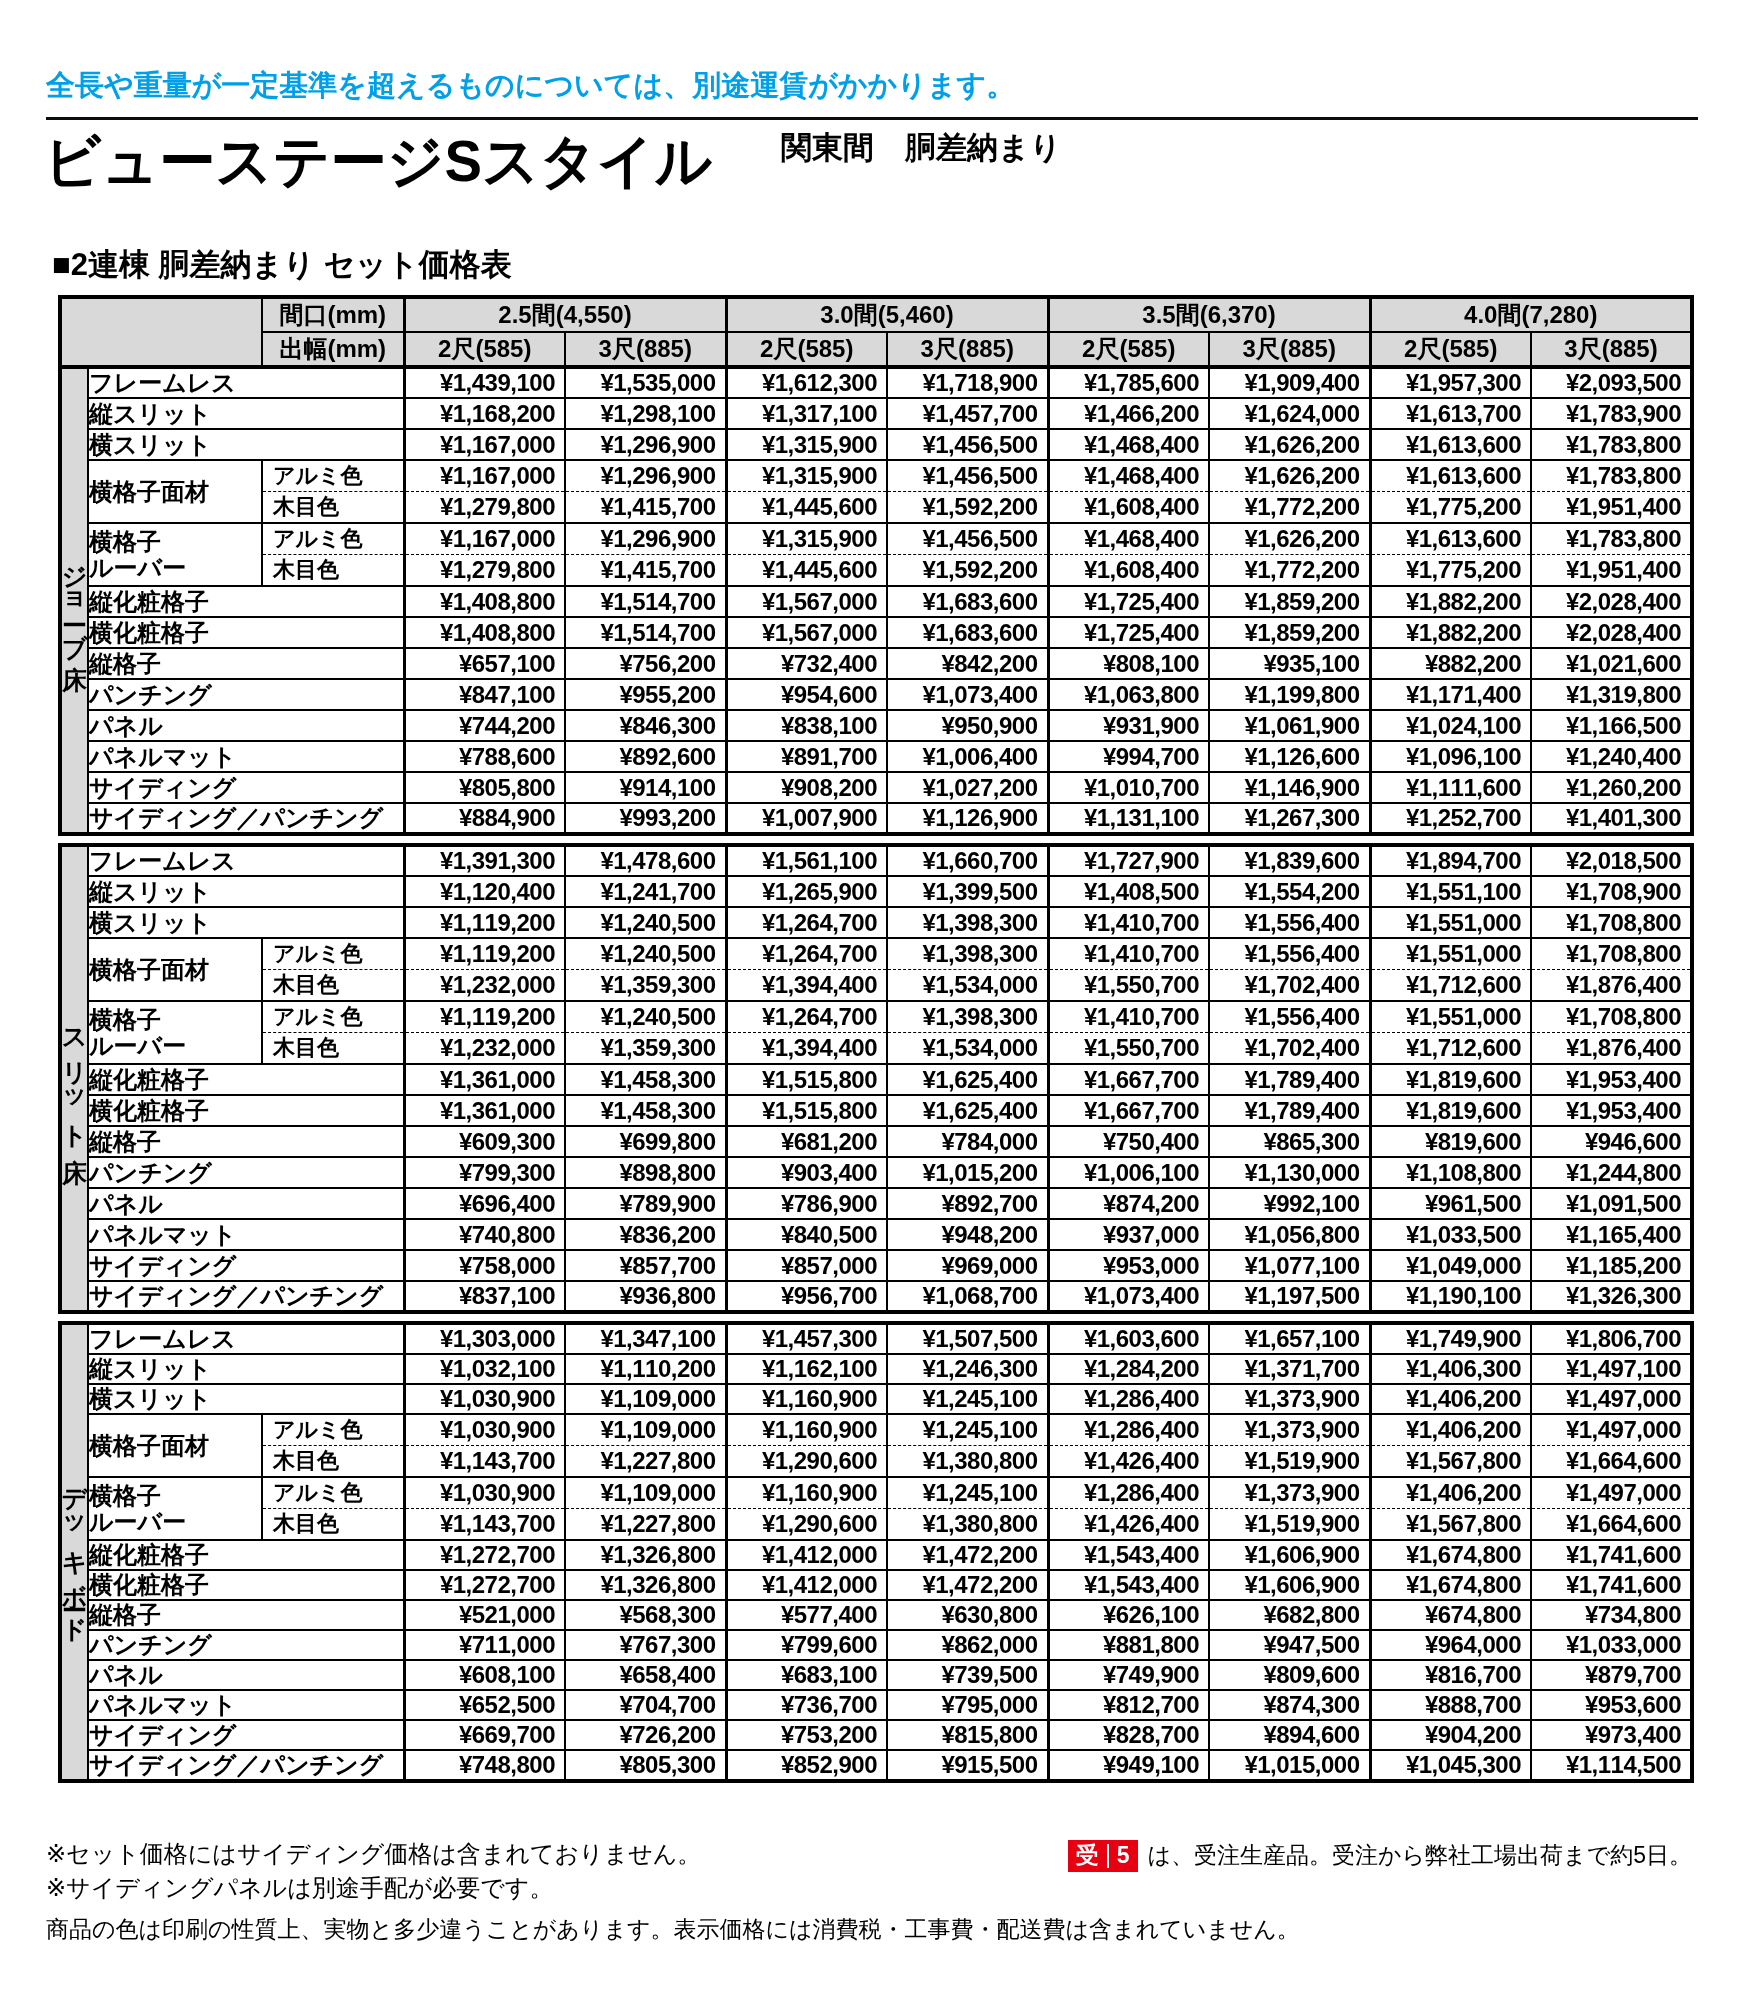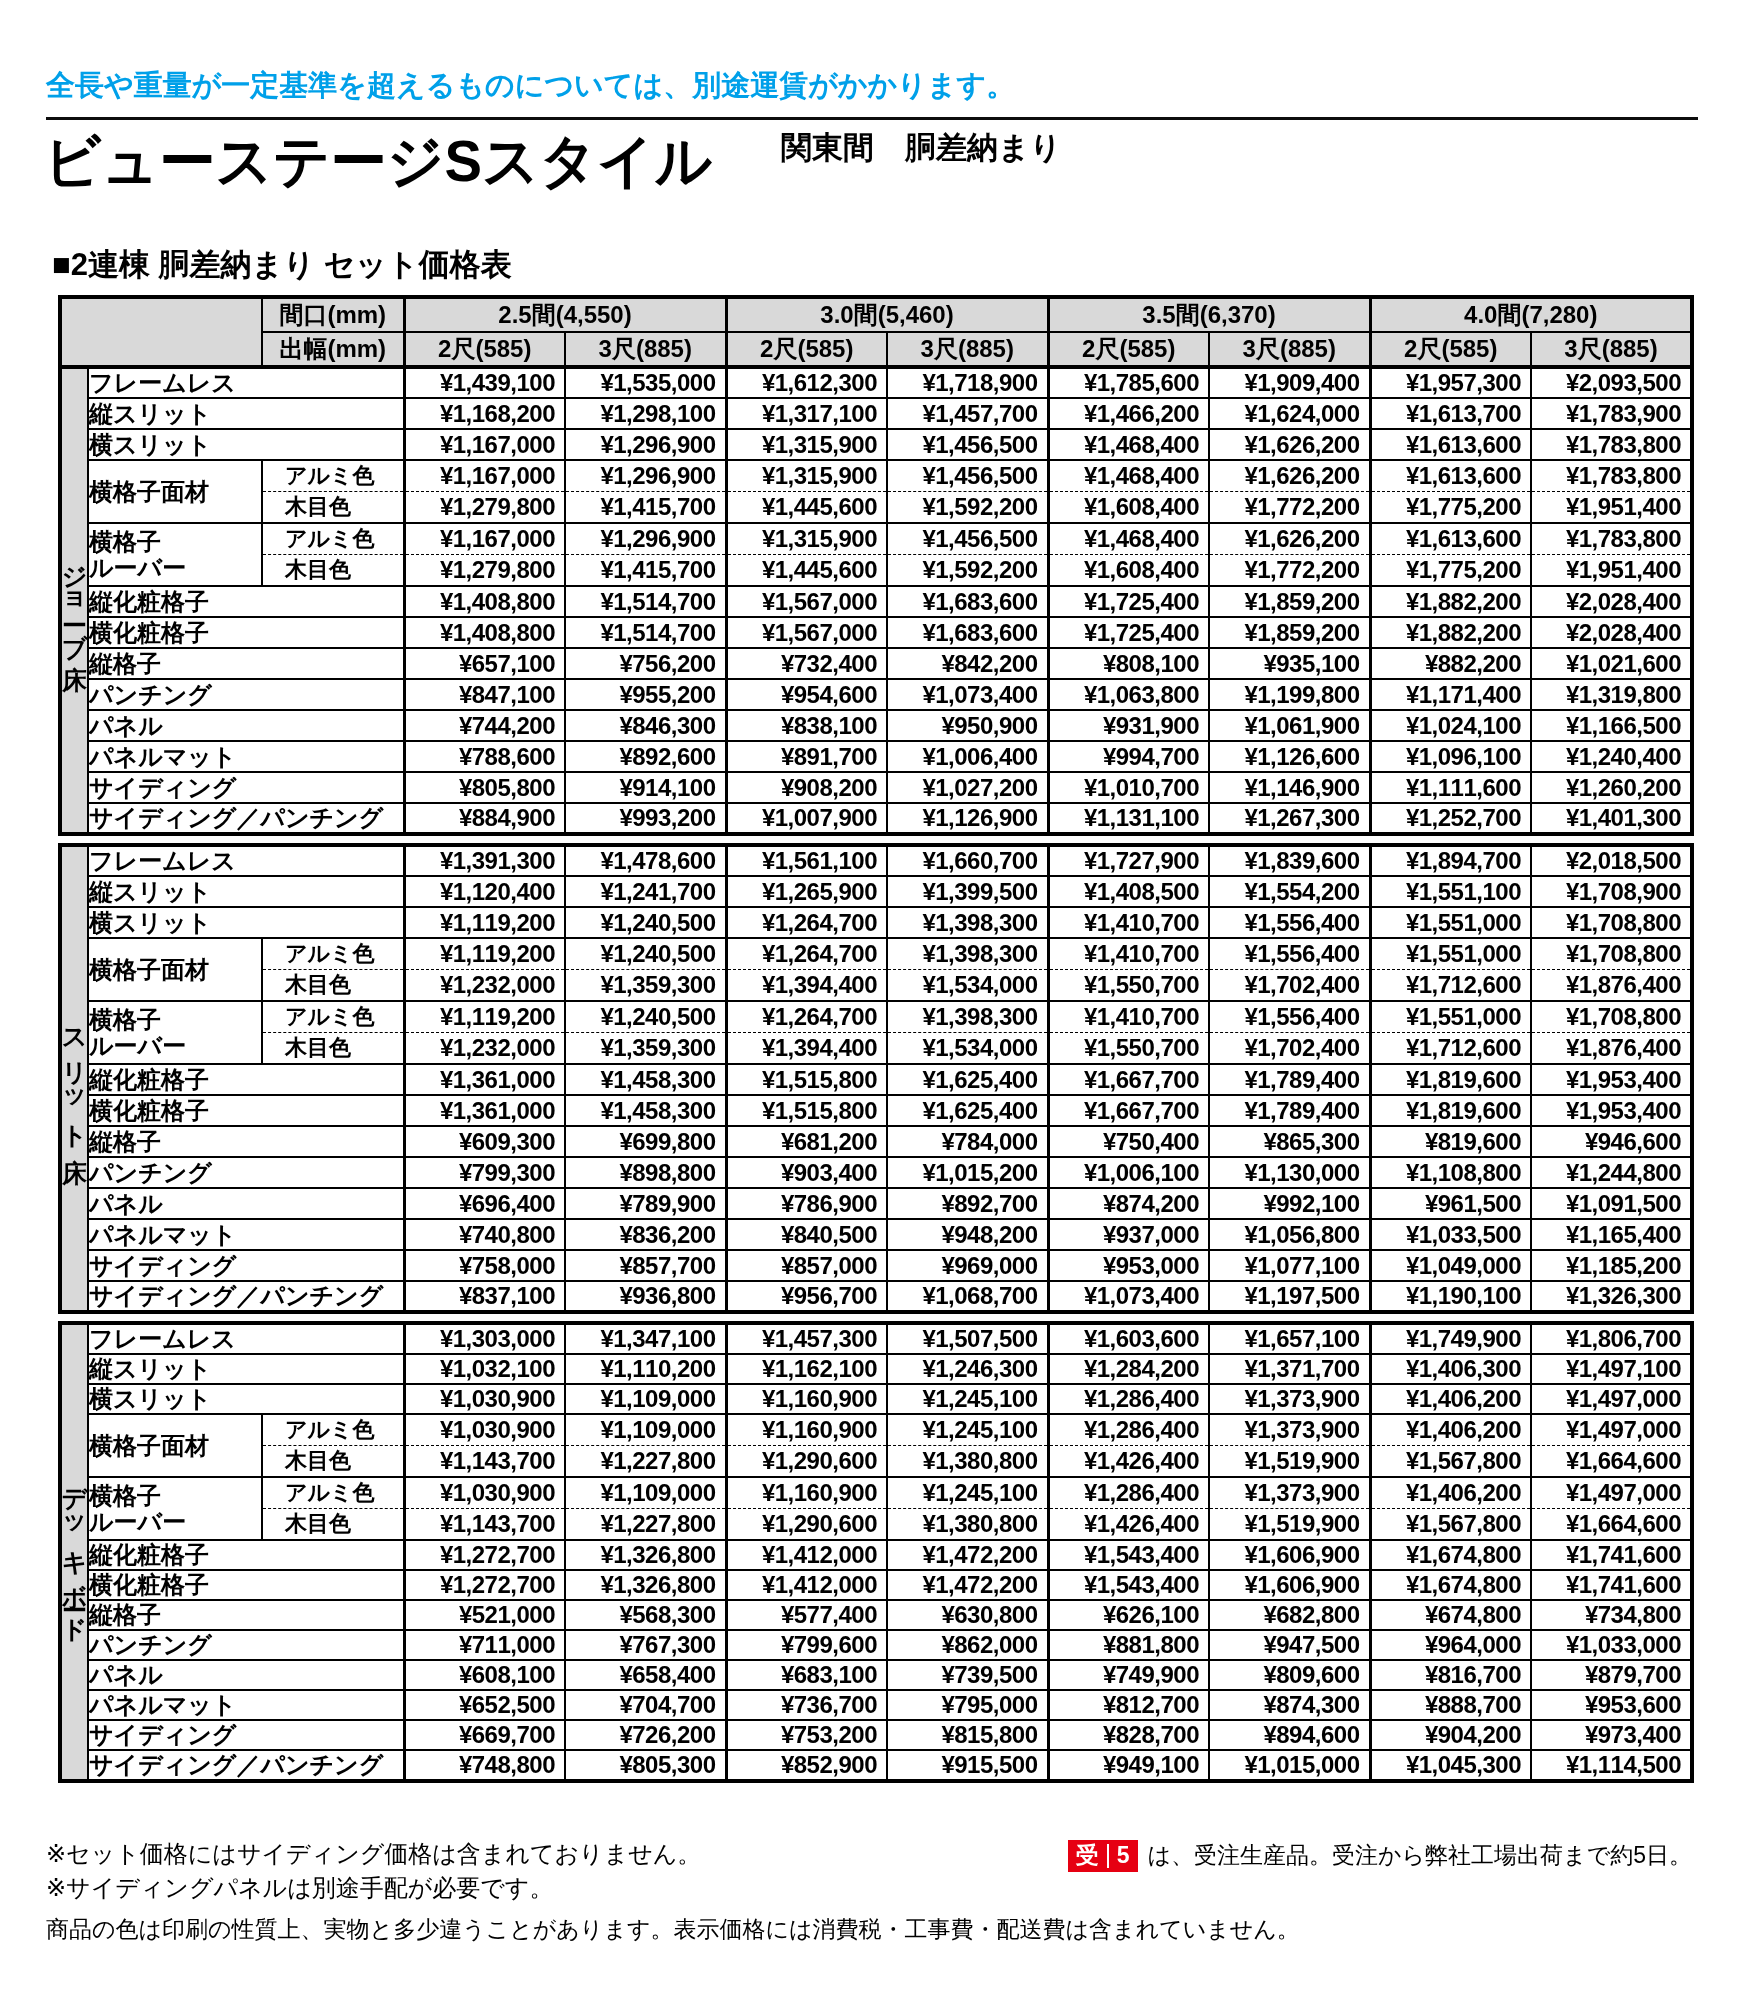--- a/index.html
+++ b/index.html
@@ -30,21 +30,21 @@
   th.sub{border-left:2px solid #000;}
   th.sub.gl{border-left:3px solid #000;}
   tbody td{height:31px;padding:0;}
   table.compact tbody td{height:26px;}
   tbody tr:not(:first-child) td{border-top:2px solid #000;}
   tbody tr.dashed td{border-top:1px dashed #000;}
   td.secname{background:var(--gray);border-right:2px solid #000;text-align:center;vertical-align:middle;padding:0;}
   .vtext{writing-mode:vertical-rl;text-orientation:upright;font-size:25px;font-weight:bold;line-height:1;
          letter-spacing:3px;display:inline-block;}
   td.label{font-size:24px;font-weight:bold;text-align:left;white-space:pre-line;line-height:1.08;}
-  td.sublabel{font-size:22px;font-weight:bold;text-align:left;padding-left:22px;border-left:2px solid #000;}
+  td.sublabel{font-size:22px;font-weight:bold;text-align:left;padding-left:10px;border-left:2px solid #000;}
   td.val{font-size:24px;font-weight:bold;text-align:right;padding-right:9px;border-left:2px solid #000;
          letter-spacing:-0.5px;font-kerning:none;}
   td.val.gl{border-left:3px solid #000;}
 
   .fn{position:absolute;left:46px;font-size:24px;}
   .fn1{top:1838px;}
   .fn2{top:1872px;}
   .badge-note{position:absolute;right:56px;top:1840px;display:flex;align-items:center;gap:10px;}
   .badge-note-text{font-size:23px;}
   .bottom-note{position:absolute;left:46px;top:1914px;font-size:23px;}

